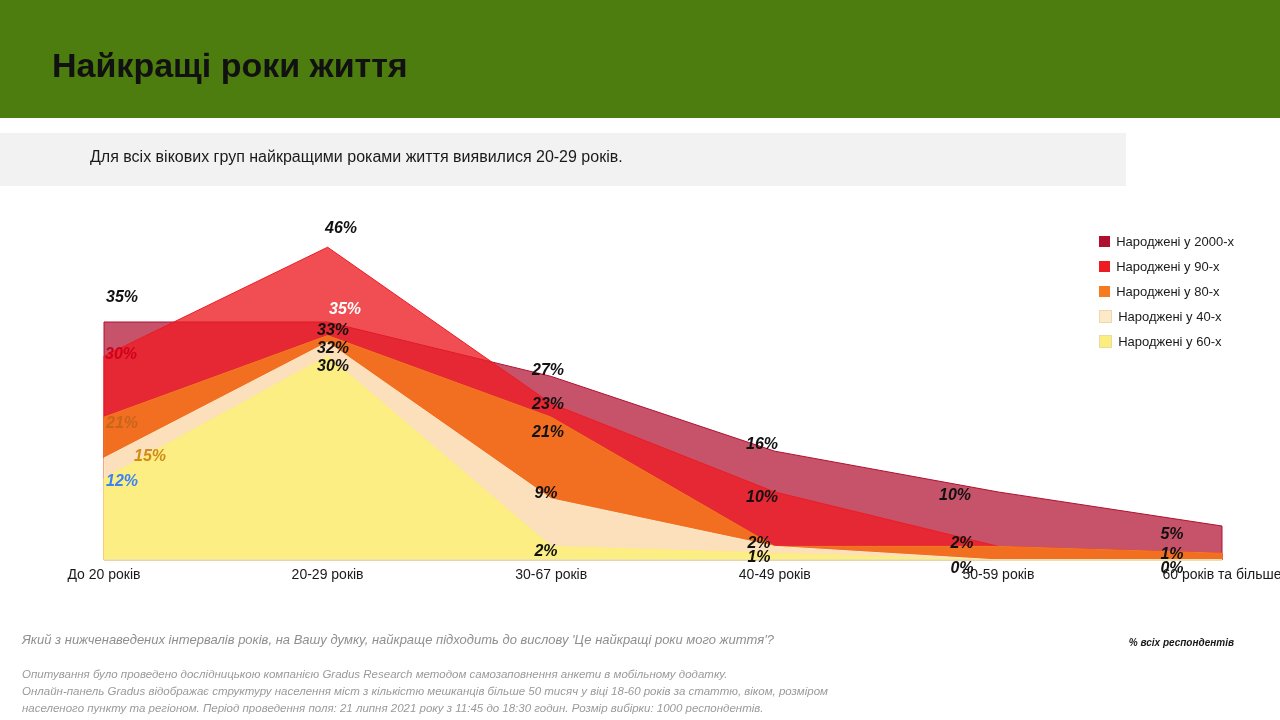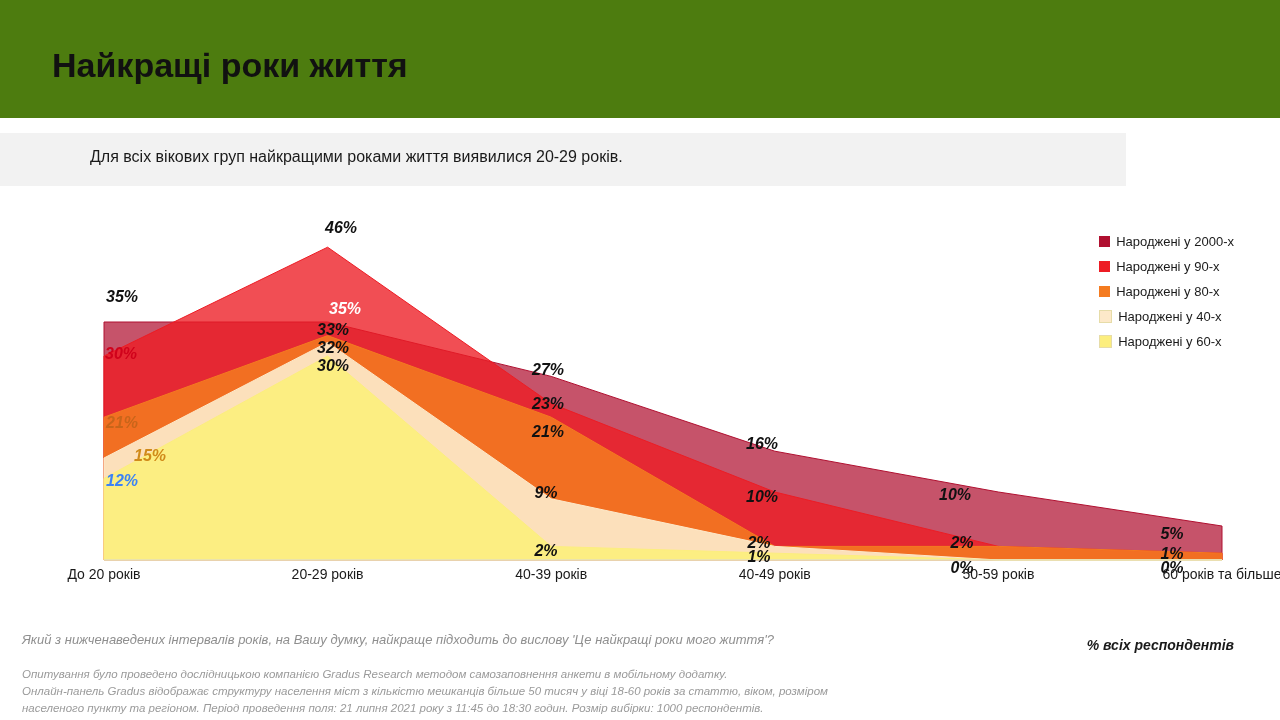--- a/index.html
+++ b/index.html
@@ -134,21 +134,21 @@
     position: absolute;
     left: 22px; top: 632px;
     font-size: 13px;
     font-style: italic;
     color: #8f8f8f;
     white-space: nowrap;
   }
   .respondents {
     position: absolute;
     right: 46px; top: 637px;
-    font-size: 14px;
+    font-size: 10px;
     font-style: italic;
     font-weight: bold;
     color: #1a1a1a;
     white-space: nowrap;
   }
   .footnote-method {
     position: absolute;
     left: 22px; top: 666px;
     width: 1000px;
     font-size: 11.5px;
@@ -200,21 +200,21 @@
       </div>
       <div class="legend-item">
         <span class="legend-swatch" style="background: rgb(252, 238, 126); border: 1px solid rgb(230, 220, 168);"></span>
         <span class="legend-label">Народжені у 60-х</span>
       </div>
     </div>
 
   <div class="xaxis">
       <div class="xlabel" style="left: 104px;">До 20 років</div>
       <div class="xlabel" style="left: 327.6px;">20-29 років</div>
-      <div class="xlabel" style="left: 551.2px;">40-39 років</div>
+      <div class="xlabel" style="left: 551.2px;">30-67 років</div>
       <div class="xlabel" style="left: 774.8px;">40-49 років</div>
       <div class="xlabel" style="left: 998.4px;">50-59 років</div>
       <div class="xlabel" style="left: 1222px;">60 років та більше</div>
     </div>
 
   <div id="labels-layer">
       <div class="dlabel" style="left: 122px; top: 111px; color: rgb(17, 17, 17);">35%</div>
       <div class="dlabel" style="left: 121px; top: 168px; color: rgb(208, 2, 27);">30%</div>
       <div class="dlabel" style="left: 122px; top: 237px; color: rgb(200, 101, 26);">21%</div>
       <div class="dlabel" style="left: 122px; top: 270px; color: rgb(208, 138, 26); margin-left: 28px;">15%</div>

